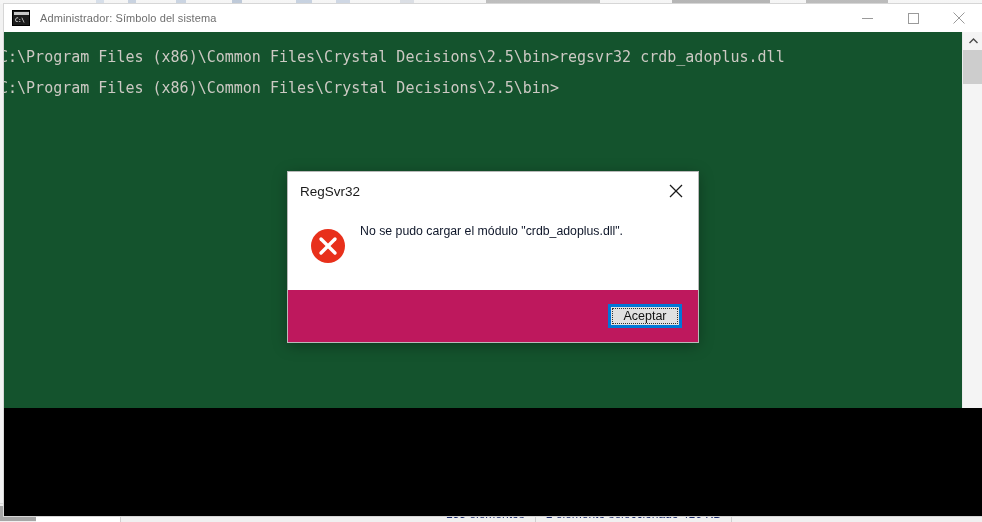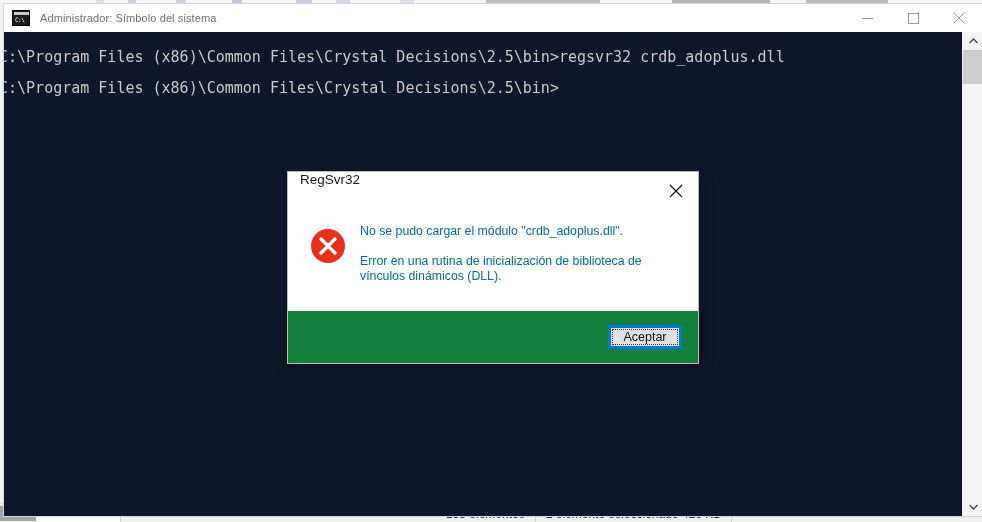--- a/index.html
+++ b/index.html
@@ -153,22 +153,22 @@
     align-items: center;
     justify-content: center;
     color: #9a9a9a;
   }
   .winbtn svg { display: block; }
 
   .console-body {
     position: absolute;
     left: 0; top: 28px;
     width: 978px;
-    height: 484px;
-    background: #0f172a;
+    height: 376px;
+    background: #14532d;
     overflow: hidden;
   }
   .console-text {
     position: absolute;
     left: -5px;
     top: 10px;
     font-family: "DejaVu Sans Mono", monospace;
     font-size: 15px;
     line-height: 31px;
     color: #ccc9c3;
@@ -205,21 +205,21 @@
   .dialog {
     position: absolute;
     left: 288px; top: 172px;
     width: 410px;
     background: #ffffff;
     box-shadow: 0 0 0 1px #b9b9b9, 0 3px 14px rgba(0,0,0,0.35);
   }
   .dlg-titlebar {
     height: 38px;
     display: flex;
-    align-items: flex-start;
+    align-items: center;
     background: #ffffff;
   }
   .dlg-title {
     margin-left: 12px;
     font-size: 13.5px;
     color: #1a1a1a;
   }
   .dlg-close {
     margin-left: auto;
     width: 44px; height: 38px;
@@ -232,28 +232,28 @@
     display: flex;
     align-items: flex-start;
   }
   .err-icon {
     flex: none;
     width: 36px; height: 36px;
     margin: 4px 14px 0 4px;
   }
   .dlg-msg {
     font-size: 12.3px;
-    color: #0369a1;
+    color: #0f172a;
     line-height: 15.5px;
   }
   .dlg-msg p { margin: 0 0 14px 0; }
   .dlg-msg p:last-child { margin-bottom: 0; }
 
   .dlg-footer {
-    background: #15803d;
+    background: #be185d;
     height: 52px;
     display: flex;
     align-items: center;
     justify-content: flex-end;
     padding-right: 16px;
     box-sizing: border-box;
   }
   .btn-ok {
     min-width: 74px;
     height: 24px;
@@ -358,21 +358,20 @@
     <div class="dlg-body">
       <div class="err-icon">
         <svg width="36" height="36" viewBox="0 0 36 36" aria-hidden="true">
           <circle cx="18" cy="18" r="17" fill="#e8301b"></circle>
           <line x1="11" y1="11" x2="25" y2="25" stroke="#ffffff" stroke-width="3.4" stroke-linecap="round"></line>
           <line x1="25" y1="11" x2="11" y2="25" stroke="#ffffff" stroke-width="3.4" stroke-linecap="round"></line>
         </svg>
       </div>
       <div class="dlg-msg">
         <p>No se pudo cargar el módulo "crdb_adoplus.dll".</p>
-        <p>Error en una rutina de inicialización de biblioteca de vínculos dinámicos (DLL).</p>
       </div>
     </div>
 
     <div class="dlg-footer">
       <div class="btn-ok">Aceptar</div>
     </div>
   </div>
 
 </div>
 

